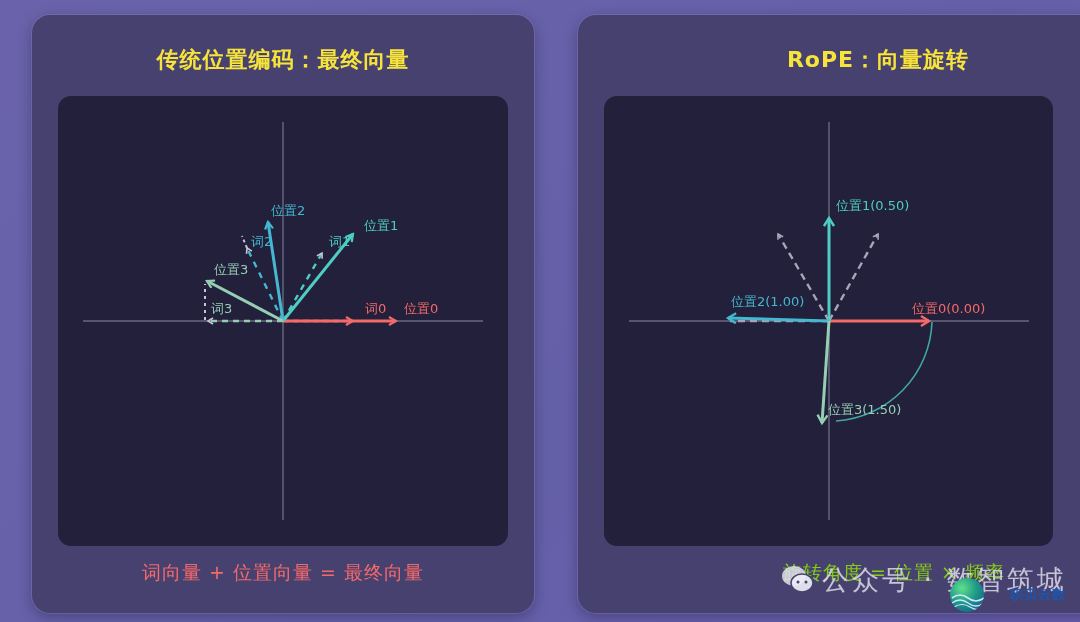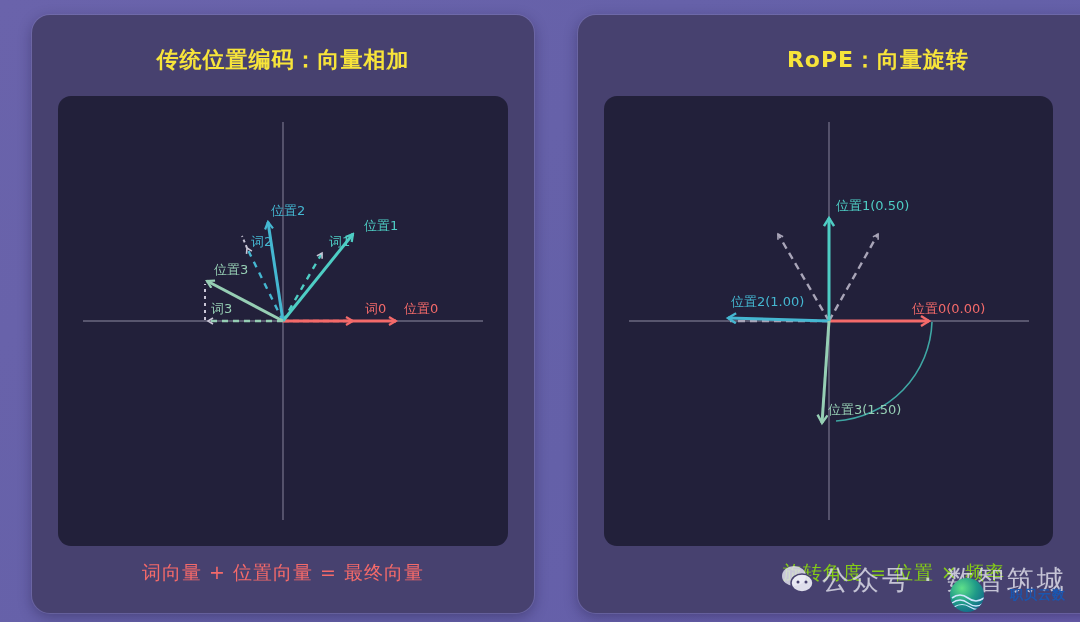--- a/index.html
+++ b/index.html
@@ -47,21 +47,21 @@
     width: 34px; height: 34px; border-radius: 50%;
     background: radial-gradient(circle at 35% 30%, #5fe08a 0%, #1f9a88 45%, #0d4f8c 100%);
     position: relative; overflow: hidden;
   }
   .logo-text { color: #1a56b0; font-size: 13px; font-weight: bold; letter-spacing: 1px; margin-left: 24px; }
 </style>
 </head>
 <body>
 
 <div class="panel" id="panel-left">
-  <div class="panel-title">传统位置编码：向量相加</div>
+  <div class="panel-title">传统位置编码：最终向量</div>
   <div class="plot">
     <svg width="450" height="450" viewBox="0 0 450 450">
       <defs>
         <marker id="ahR" markerWidth="10" markerHeight="10" refX="8" refY="5" orient="auto" markerUnits="userSpaceOnUse">
             <path d="M1,1 L8,5 L1,9" fill="none" stroke="#f46a6a" stroke-width="2.2"></path>
           </marker>
         <marker id="ahT" markerWidth="10" markerHeight="10" refX="8" refY="5" orient="auto" markerUnits="userSpaceOnUse">
             <path d="M1,1 L8,5 L1,9" fill="none" stroke="#4ecdc4" stroke-width="2.2"></path>
           </marker>
         <marker id="ahB" markerWidth="10" markerHeight="10" refX="8" refY="5" orient="auto" markerUnits="userSpaceOnUse">

